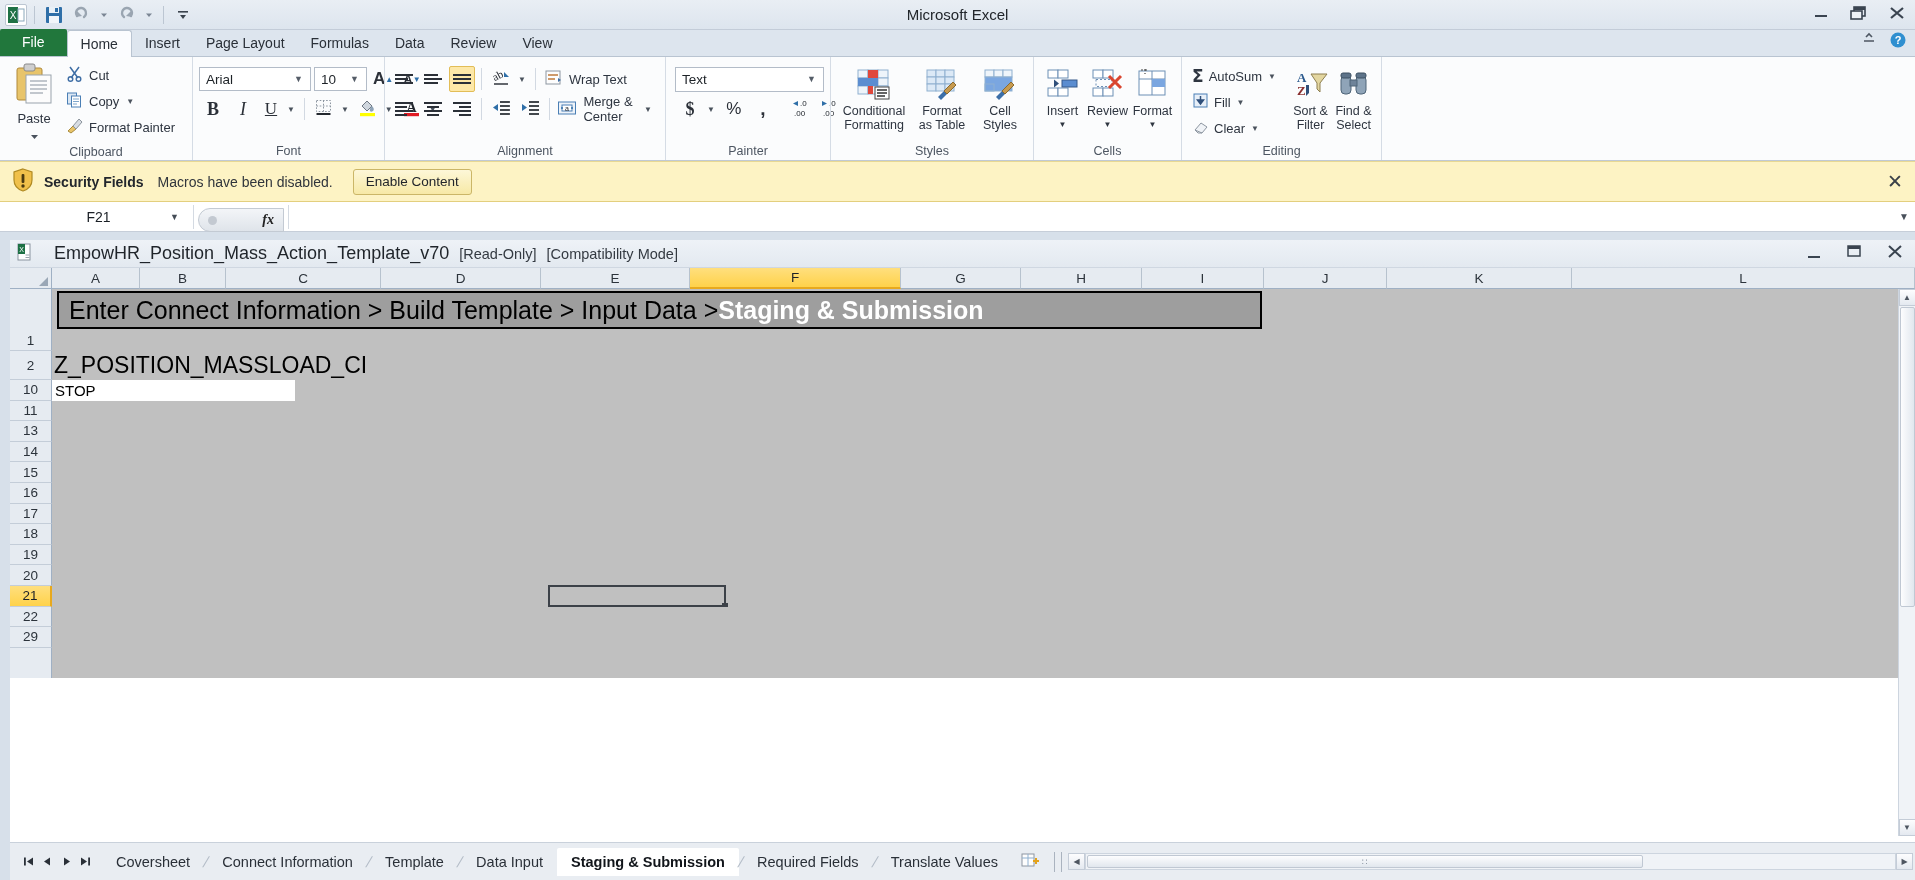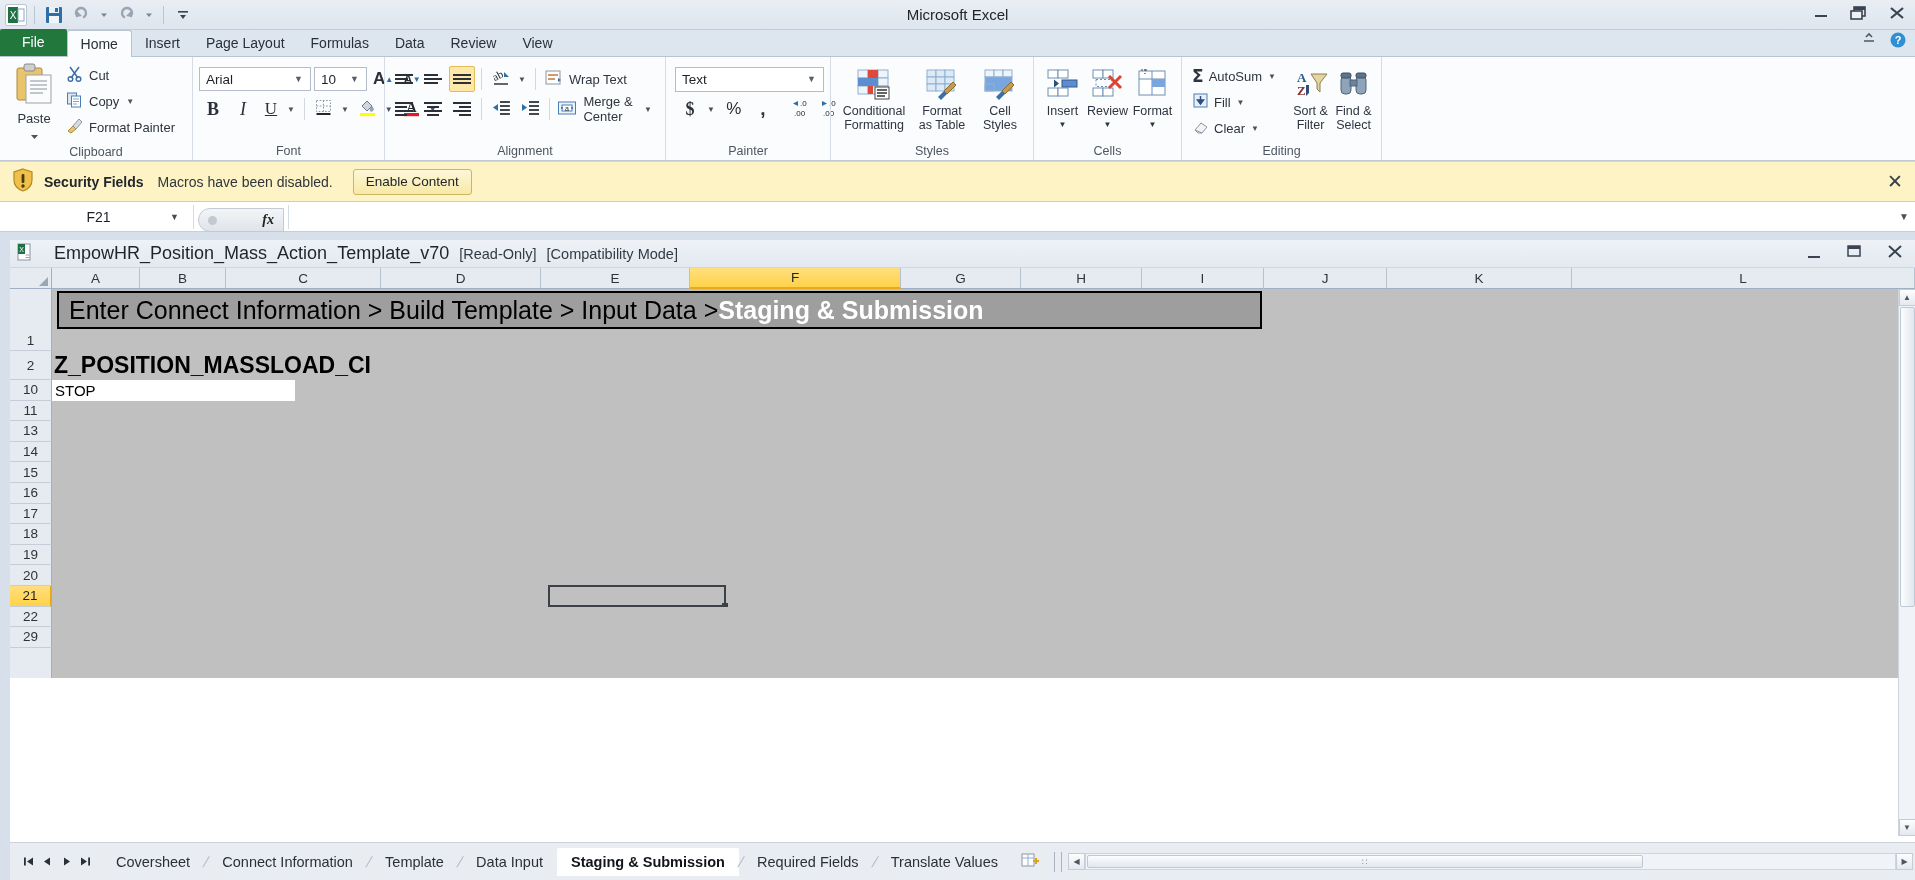--- a/index.html
+++ b/index.html
@@ -209,21 +209,21 @@
     position: absolute; left: 5px; top: 2px; width: 1205px; height: 38px;
     background: #9e9e9e; border: 2px solid #000;
     display: flex; align-items: center; padding-left: 10px;
     font-size: 25px; color: #000; white-space: nowrap;
     font-family: "Liberation Sans", sans-serif;
   }
   .banner-cell b { color: #fff; font-weight: bold; }
   .cell-r2 {
     position:absolute; left: 2px; top: 0; height: 100%;
     display:flex; align-items:center;
-    font-size: 23px; font-weight: bold; color:#000;
+    font-size: 23px; font-weight: normal; color:#000;
   }
   .cell-r10 {
     position:absolute; left: 0px; top: 0px; width: 243px; height: 100%;
     background:#fff; display:flex; align-items:center; padding-left: 3px;
     font-size: 15px; color:#000;
   }
   .selbox {
     position: absolute; border: 2px solid #3c4148; background: transparent;
   }
   .selbox::after{

